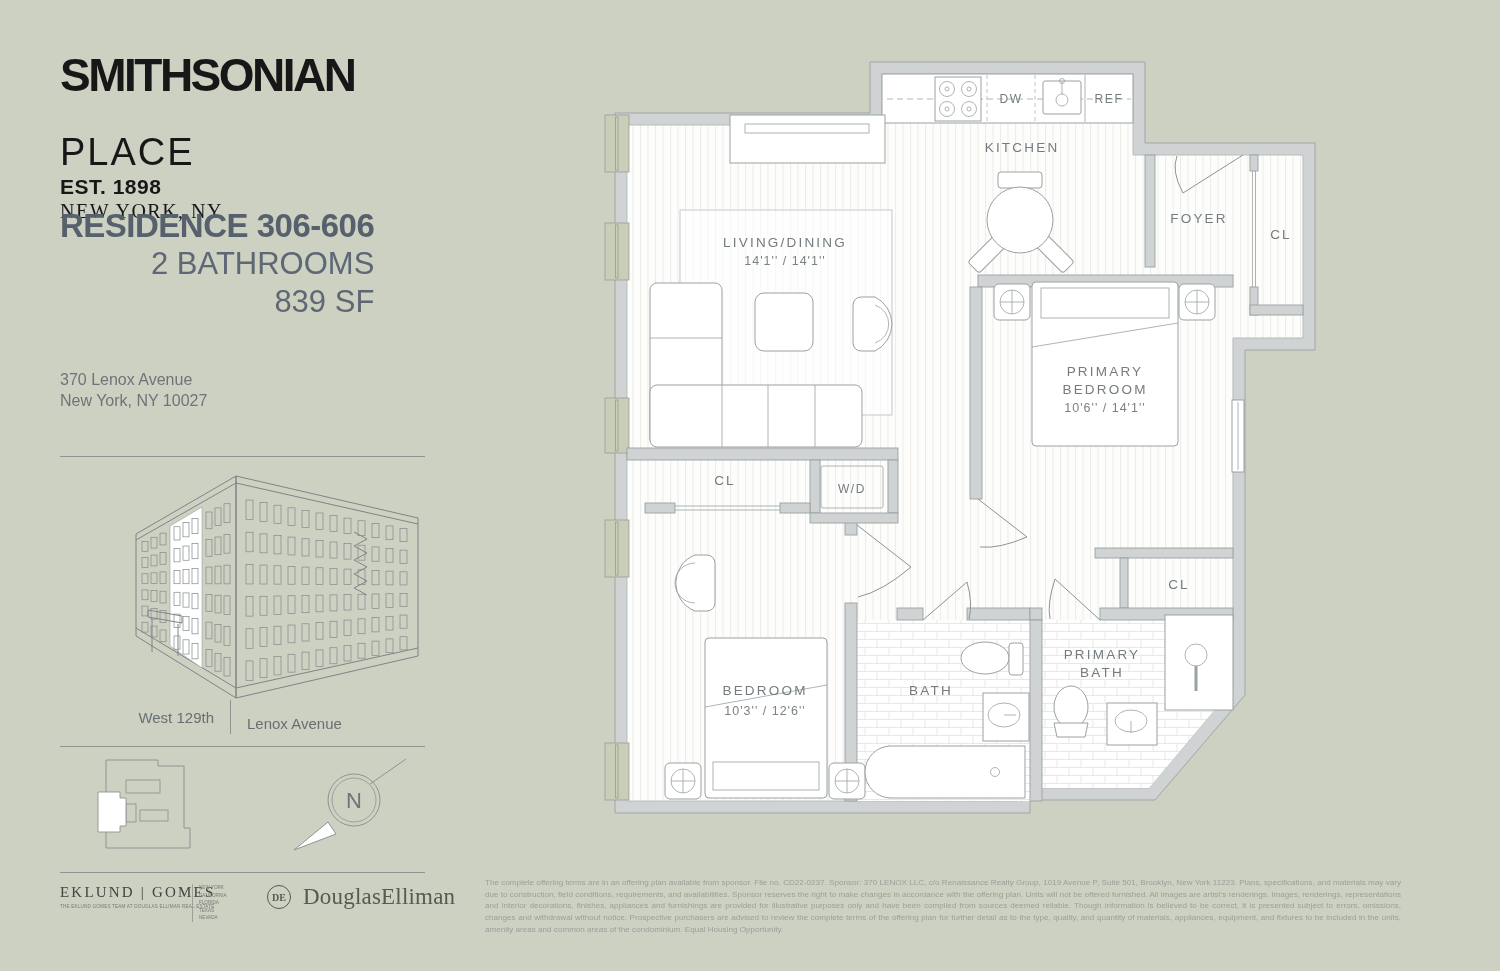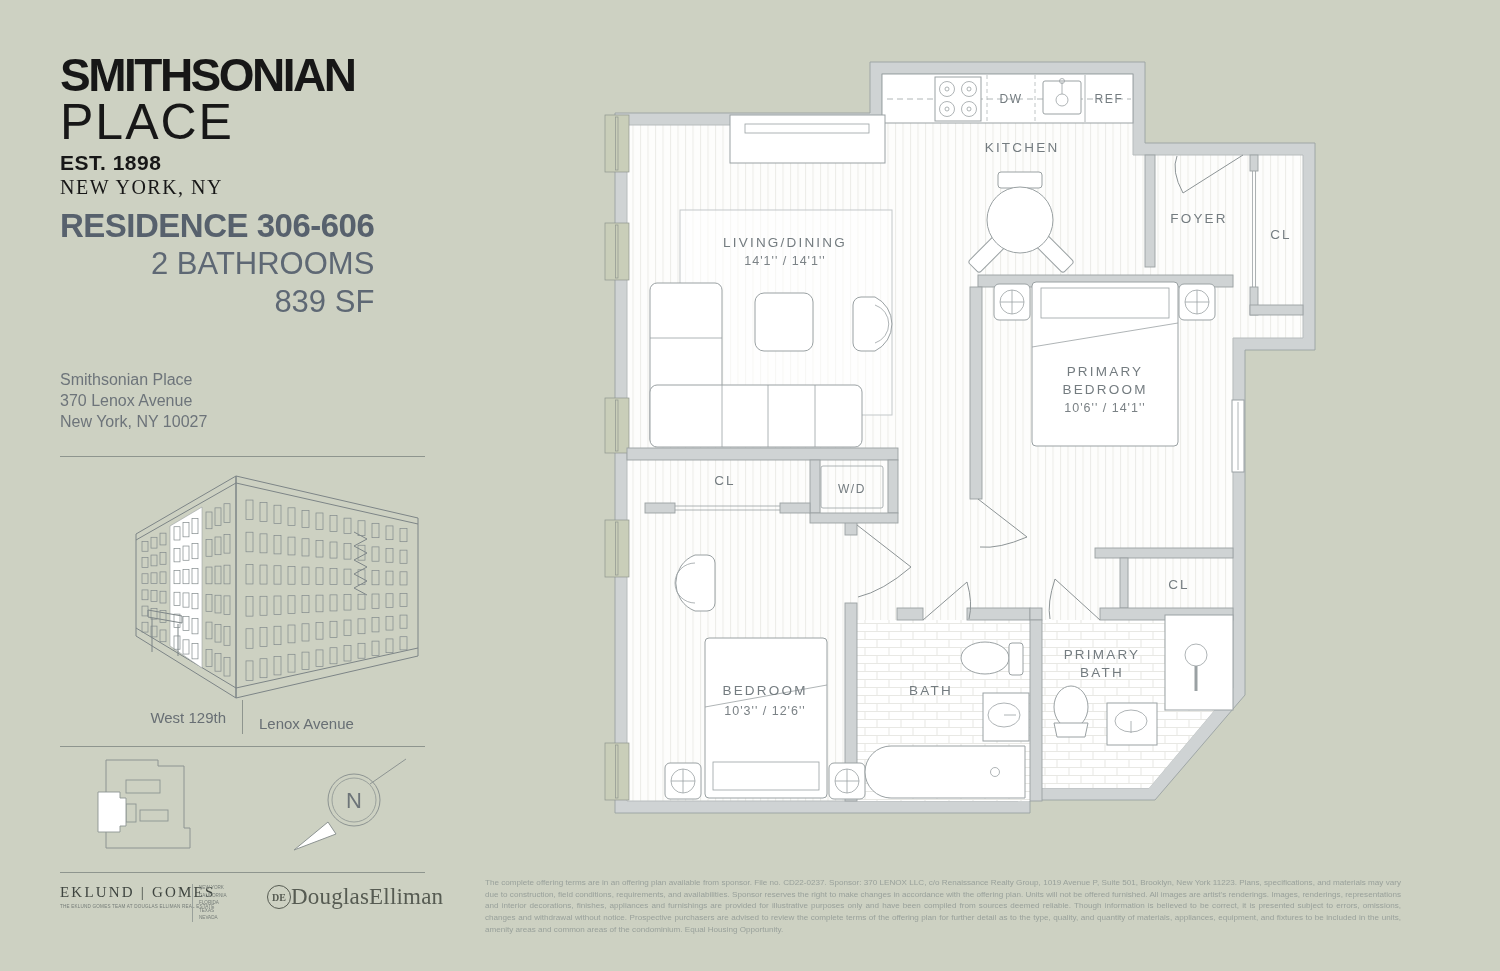--- a/index.html
+++ b/index.html
@@ -1,41 +1,41 @@
 <!DOCTYPE html>
 <html><head>
 <meta charset="utf-8">
 <style>
   html,body{margin:0;padding:0;}
   body{width:1500px;height:971px;background:#cdd1c2;font-family:"Liberation Sans",sans-serif;overflow:hidden;}
   .page{position:relative;width:1500px;height:971px;background:#cdd1c2;}
   
   .brand{position:absolute;left:60px;top:52px;color:#171717;}
   .brand .nm1{font-size:46px;font-weight:700;letter-spacing:-2.5px;line-height:1.0;}
-  .brand .nm2{font-size:50px;font-weight:300;letter-spacing:2px;line-height:0.98;}
+  .brand .nm2{font-size:38px;font-weight:300;letter-spacing:2px;line-height:0.98;margin-top:36px;}
   .brand .est{font-size:21px;font-weight:700;letter-spacing:0.5px;margin-top:4px;}
   .brand .city{font-family:"Liberation Serif",serif;font-size:20px;letter-spacing:1.5px;margin-top:1px;}
   .res{position:absolute;left:60px;top:207px;text-align:right;}
   .res .t{font-size:33px;font-weight:700;letter-spacing:-0.5px;color:#57616d;}
   .res .l{font-size:31px;font-weight:300;color:#5e6874;line-height:1.24;}
   .contact{position:absolute;left:60px;top:370px;font-size:16px;color:#6d747a;line-height:1.3;}
   .contact .b{font-weight:700;color:#5f656b;}
   .hline{position:absolute;left:60px;width:365px;height:0;border-top:1px solid #8e958e;}
   .bldg{position:absolute;left:118px;top:460px;}
-  .streets{position:absolute;left:60px;top:700px;width:365px;display:flex;align-items:center;font-size:15px;color:#686f74;}
+  .streets{position:absolute;left:48px;top:700px;width:365px;display:flex;align-items:center;font-size:15px;color:#686f74;}
   .streets .s1{flex:1;text-align:right;padding-right:16px;}
   .streets .s2{flex:1;text-align:left;padding-left:16px;margin-top:12px;}
   .streets .vd{width:1px;height:34px;background:#8e958e;}
   .siterow{position:absolute;left:60px;top:746px;width:365px;height:126px;}
   .eklund{position:absolute;left:60px;top:884px;color:#3e443f;}
   .eklund .main{font-family:"Liberation Serif",serif;font-size:15px;letter-spacing:2.2px;}
   .eklund .tag{font-size:4.6px;letter-spacing:0.2px;color:#757c78;margin-top:3px;}
   .regions{position:absolute;left:192px;top:884px;font-size:4.6px;line-height:1.65;color:#757c78;padding-left:6px;border-left:1px solid #9aa19b;white-space:pre-line;}
   .de{position:absolute;left:267px;top:884px;display:flex;align-items:center;color:#565b52;}
-  .de .mono{width:22px;height:22px;border:1.6px solid #565b52;border-radius:50%;display:flex;align-items:center;justify-content:center;font-family:"Liberation Serif",serif;font-size:10px;font-weight:700;margin-right:0;}
+  .de .mono{width:22px;height:22px;border:1.6px solid #565b52;border-radius:50%;display:flex;align-items:center;justify-content:center;font-family:"Liberation Serif",serif;font-size:10px;font-weight:700;margin-right:12px;}
   .de .word{font-family:"Liberation Serif",serif;font-size:23px;letter-spacing:0.2px;}
   .disc{position:absolute;left:485px;top:877px;width:916px;font-size:8.1px;line-height:1.45;color:#99a19b;text-align:justify;}
   
   .plan{position:absolute;left:595px;top:55px;}
   .plan text{font-family:"Liberation Sans",sans-serif;}
   .rl{font-size:13.5px;letter-spacing:2.2px;fill:#747c80;}
   .rs{font-size:12px;letter-spacing:1.6px;fill:#747c80;}
   .rd{font-size:12.5px;letter-spacing:1px;fill:#7b8286;}
   .wall{fill:#cfd3d4;stroke:#9aa1a3;stroke-width:0.9;}
   .furn{fill:#ffffff;stroke:#9aa1a3;stroke-width:1;}
@@ -55,21 +55,20 @@
     <div class="city">NEW YORK, NY</div>
   </div>
 
   <div class="res">
     <div class="t">RESIDENCE 306-606</div>
     <div class="l">2 BATHROOMS</div>
     <div class="l">839 SF</div>
   </div>
 
   <div class="contact">
-    <div>Smithsonian Place</div>
     <div>370 Lenox Avenue</div>
     <div>New York, NY 10027</div>
   </div>
 
   <div class="hline" style="top:456px"></div>
 
   <svg class="bldg" width="316" height="244" viewBox="0 0 316 244">
     <g id="bgeom">
       <polygon class="ln" points="18,74 118,16 118,238 18,176"></polygon>
       <polygon class="ln" points="118,16 300,58 300,196 118,238"></polygon>

